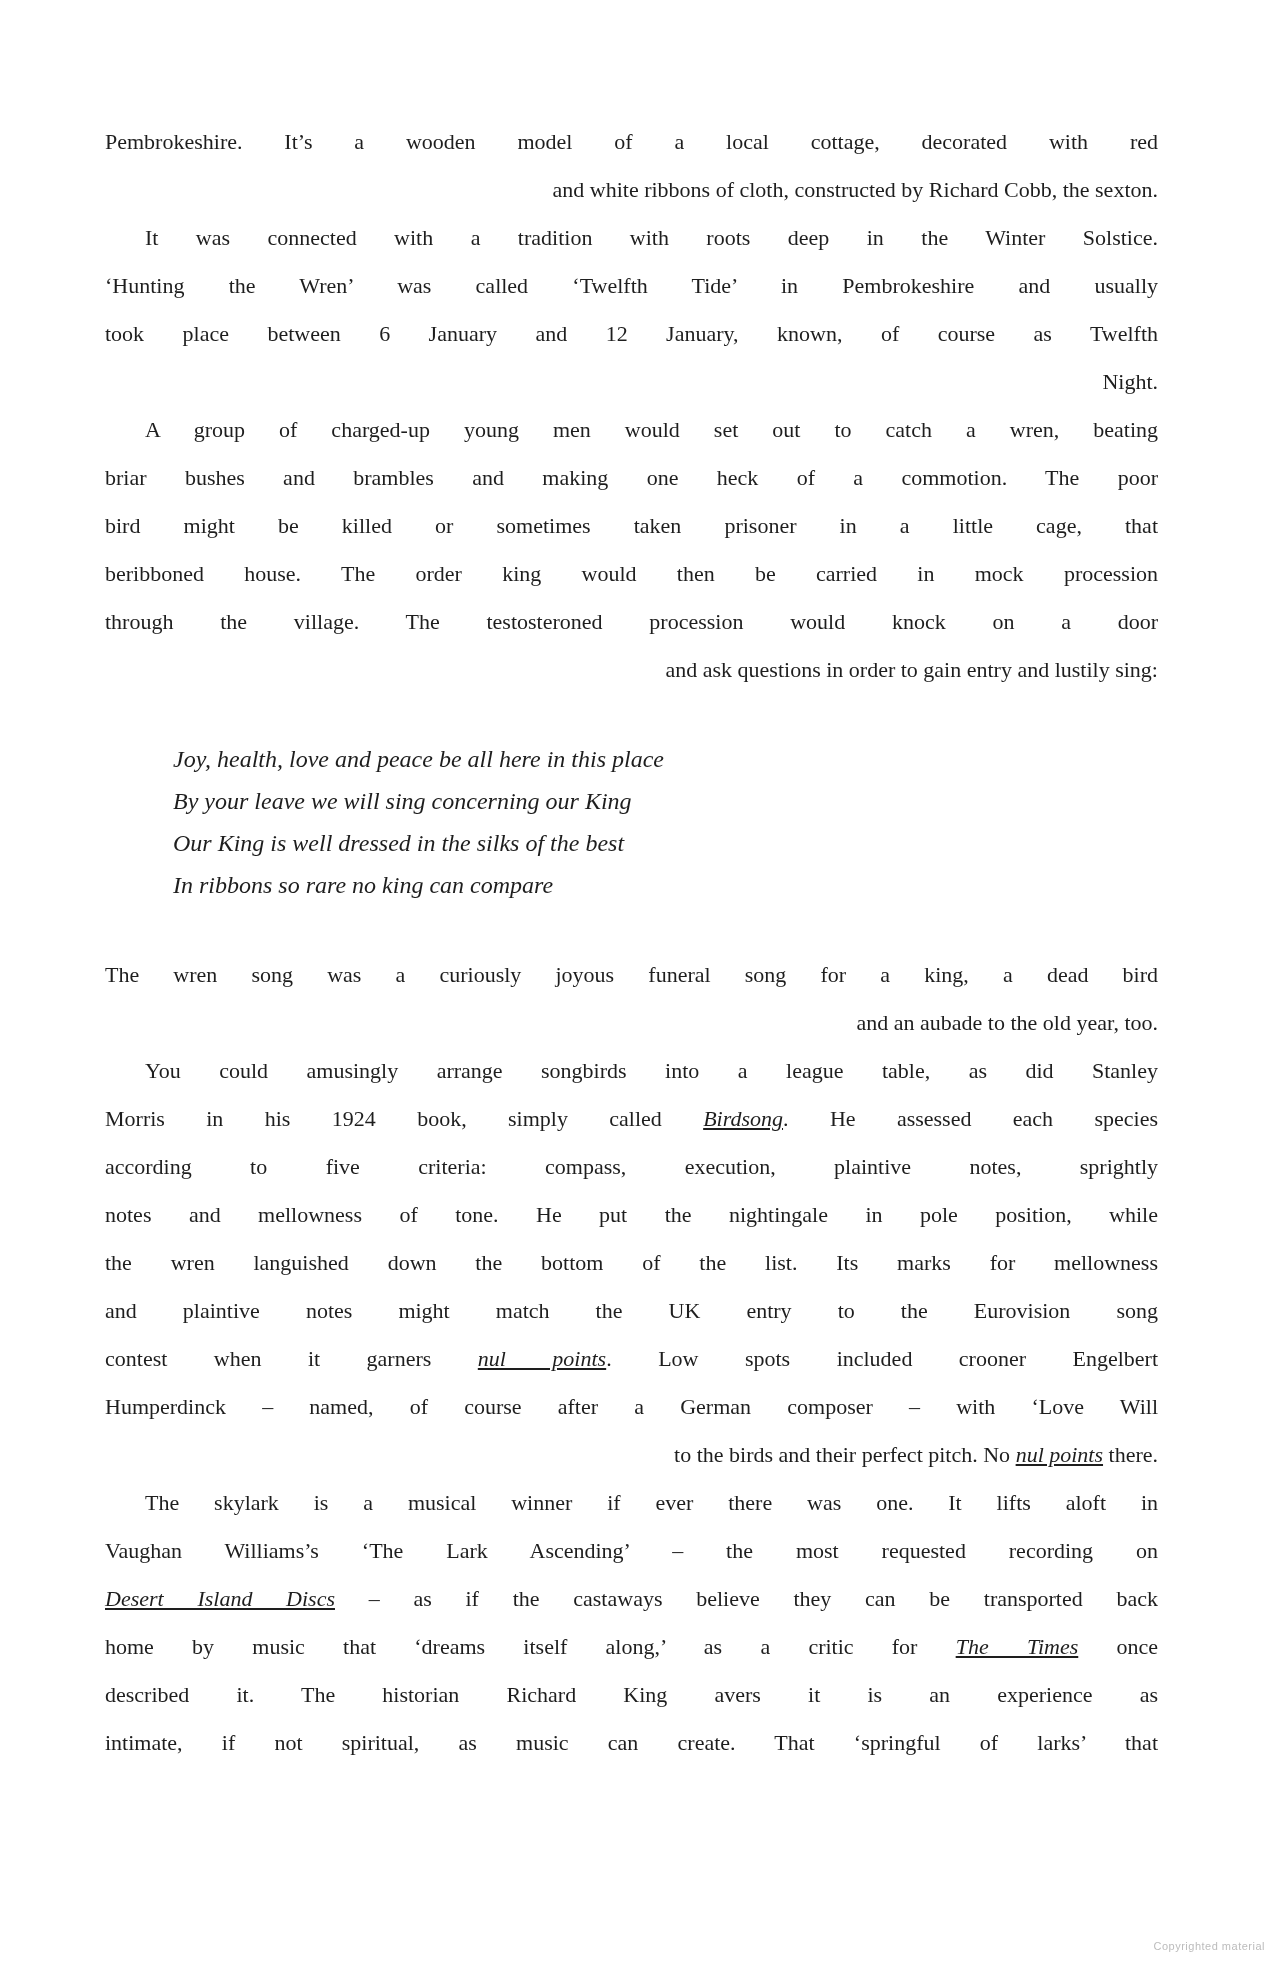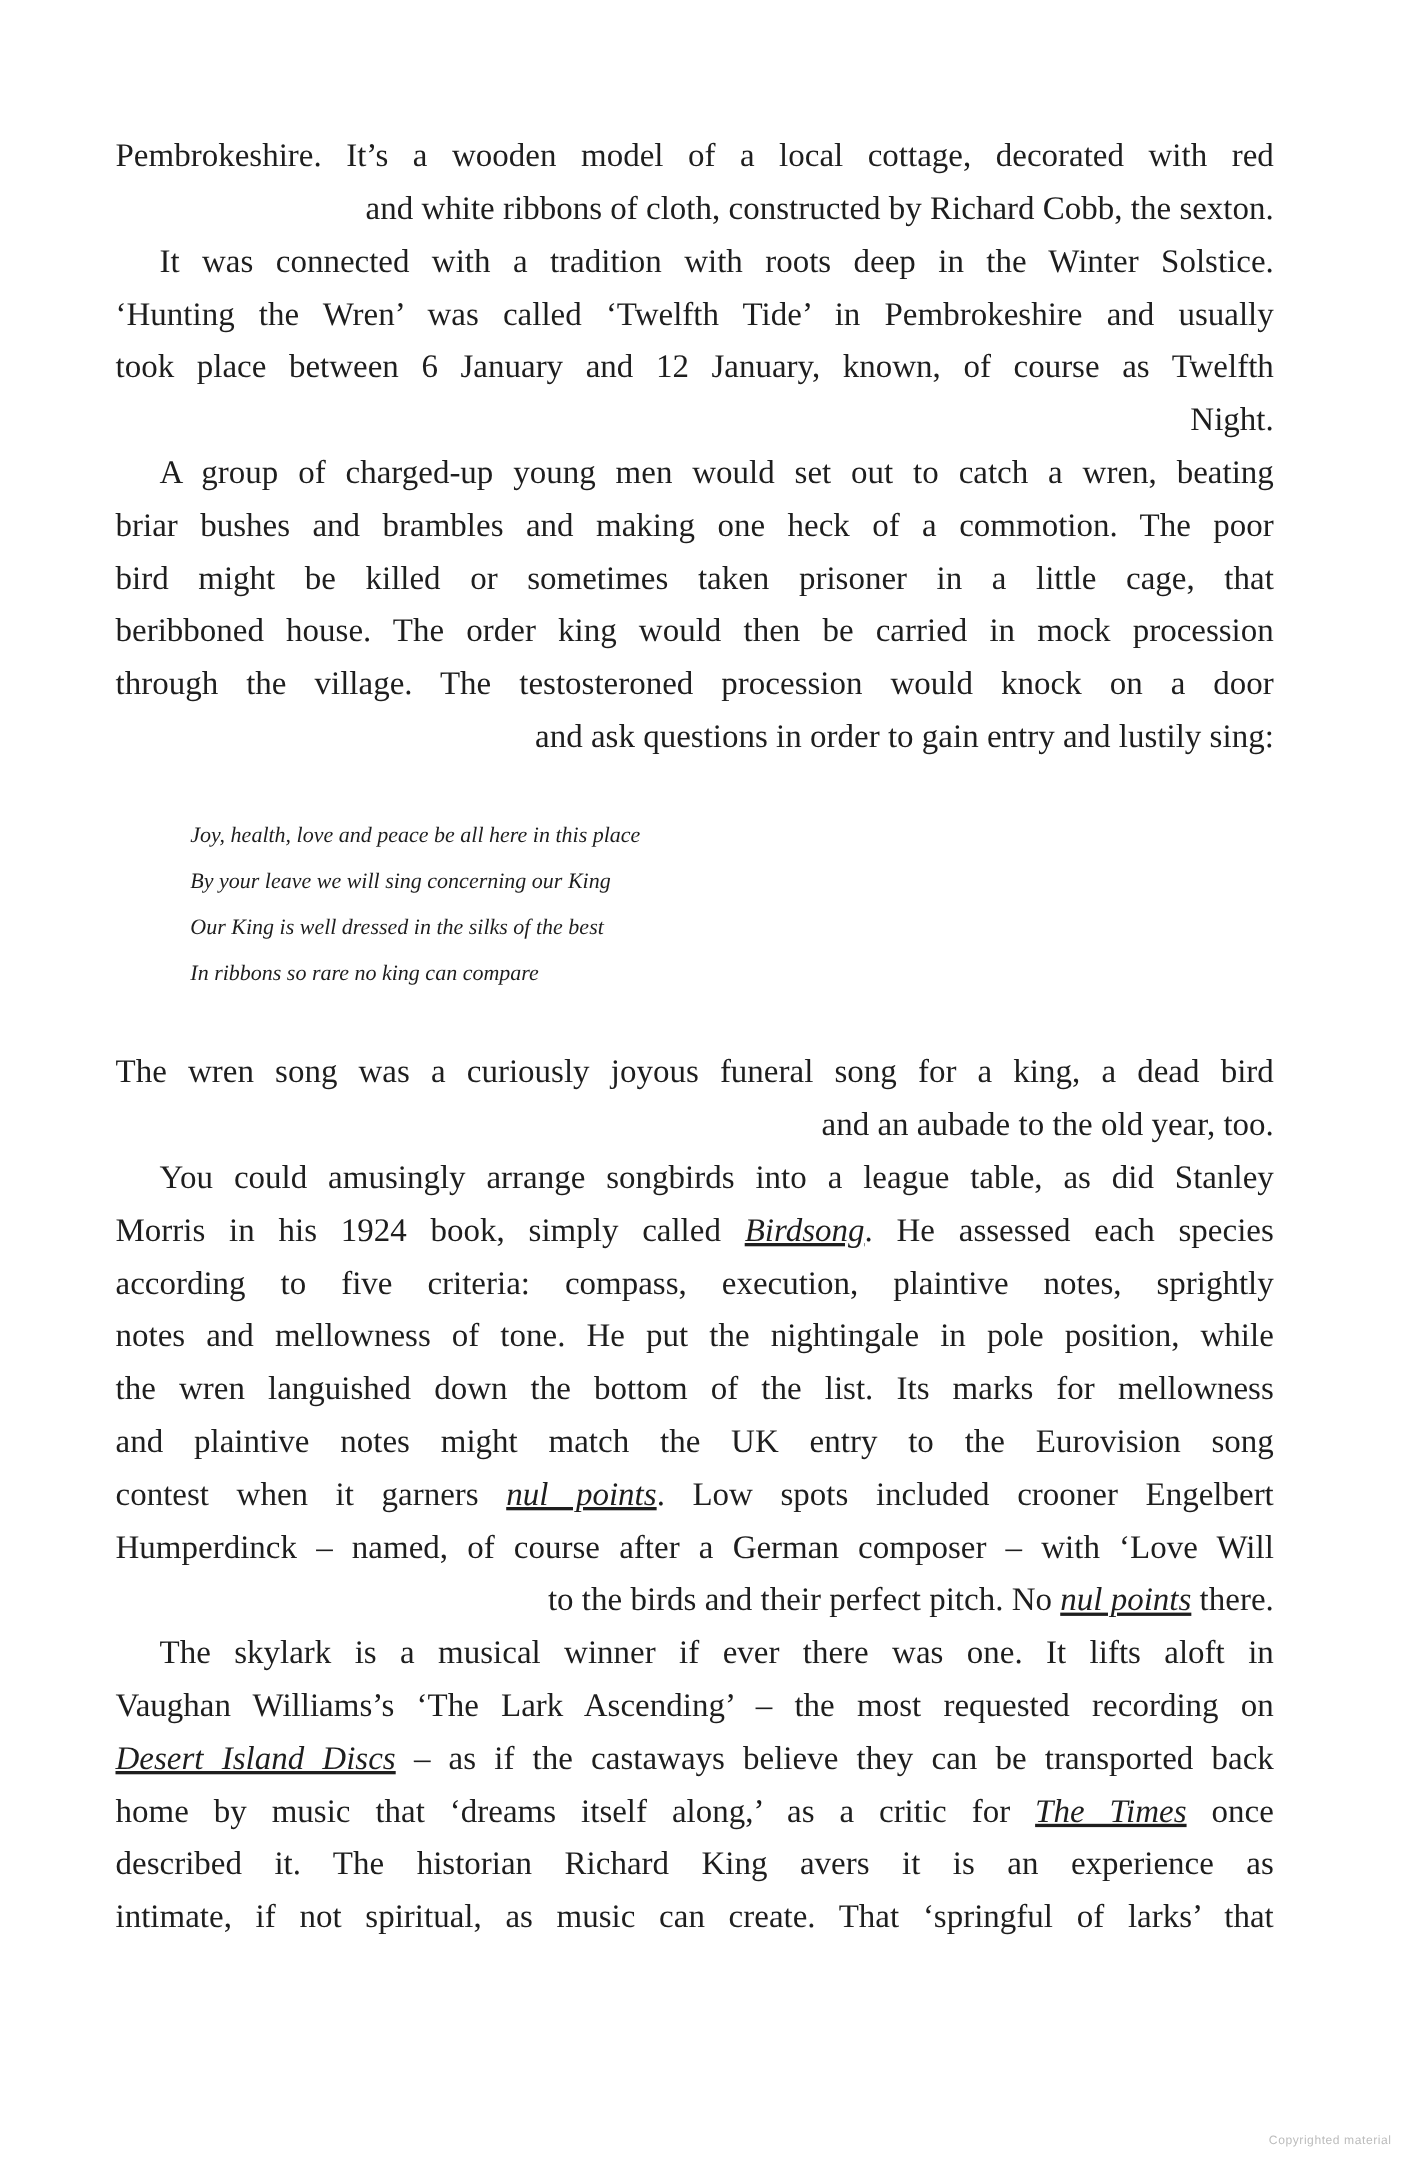--- a/index.html
+++ b/index.html
@@ -16,36 +16,36 @@
     font-family: "Liberation Serif", "DejaVu Serif", serif;
     color: #1e1e1e;
   }
   .text-col {
     position: absolute;
     left: 105px;
     top: 118px;
     width: 1053px;
   }
   .para.body {
-    font-size: 30px;
+    font-size: 22px;
     line-height: 48px;
   }
   .para.body .line {
     text-align: right;
   }
   .para.body .line.full {
     text-align: justify;
     text-align-last: justify;
   }
   .para.body .line.indent {
     text-indent: 40px;
   }
   .para.verse {
     margin: 44px 0 45px 68px;
-    font-size: 20px;
+    font-size: 24px;
     line-height: 42px;
     font-style: italic;
   }
   .it {
     font-style: italic;
     text-decoration: underline;
   }
   .watermark {
     position: absolute;
     right: 15px;

